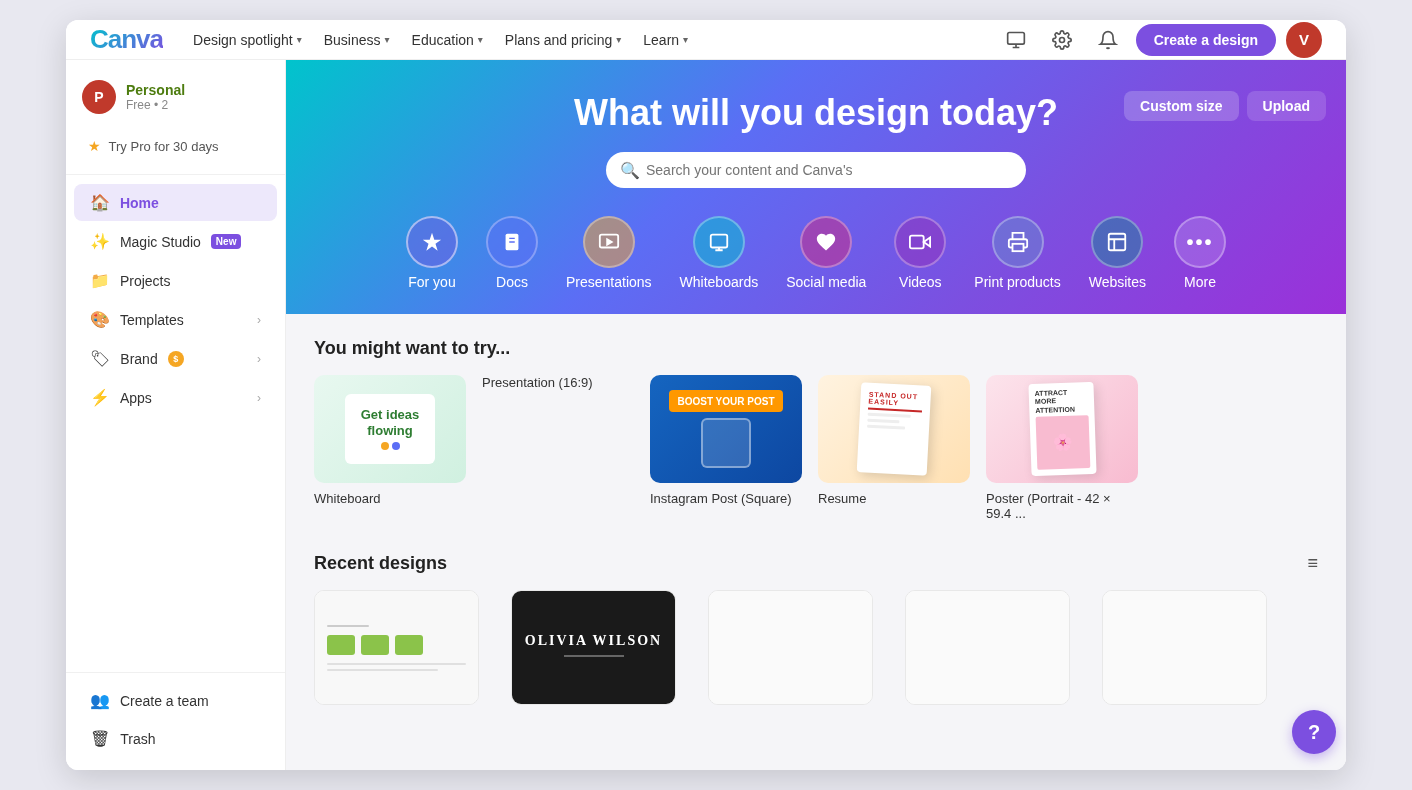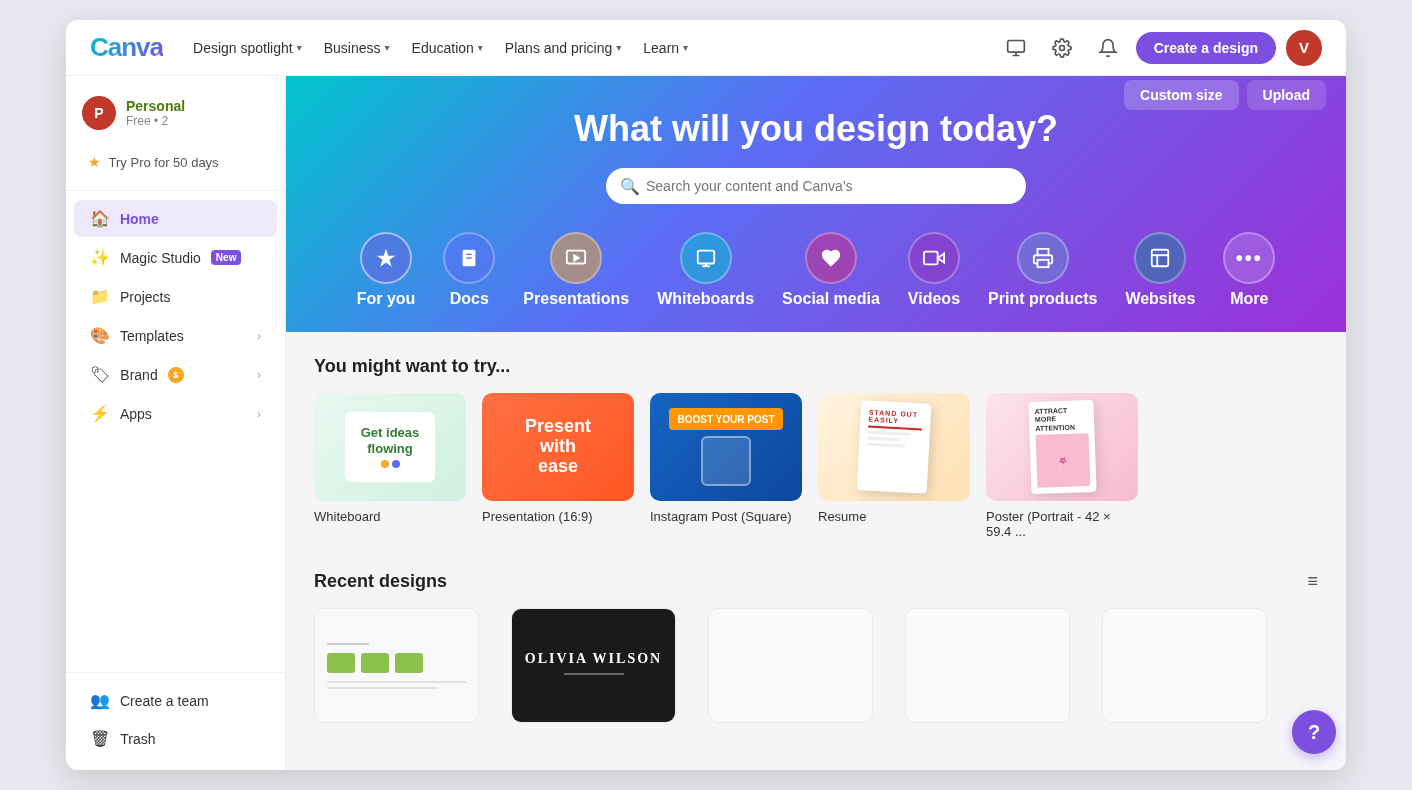--- a/index.html
+++ b/index.html
@@ -9,21 +9,21 @@
       width: 1412px;
       height: 790px;
       overflow: hidden;
       display: flex;
       flex-direction: column;
     }
 
     
     .topnav {
       background: #fff;
-      height: 56px;
+      height: 40px;
       display: flex;
       align-items: center;
       padding: 0 24px;
       gap: 8px;
       border-bottom: 1px solid #eee;
       flex-shrink: 0;
       position: relative;
       z-index: 10;
     }
     .logo {
@@ -217,21 +217,21 @@
     }
     .hero-title {
       text-align: center;
       font-size: 36px;
       font-weight: 800;
       color: #fff;
       margin-bottom: 18px;
     }
     .hero-actions {
       position: absolute;
-      top: 4px;
+      top: 31px;
       right: 20px;
       display: flex;
       gap: 8px;
     }
     .hero-action-btn {
       background: rgba(255,255,255,0.2);
       color: #fff;
       border: none;
       border-radius: 8px;
       padding: 7px 16px;
@@ -282,23 +282,23 @@
       height: 52px;
       border-radius: 50%;
       background: rgba(255,255,255,0.18);
       display: flex;
       align-items: center;
       justify-content: center;
       font-size: 22px;
       border: 2px solid rgba(255,255,255,0.3);
     }
     .qa-label {
-      font-size: 16px;
-      color: #fff;
-      font-weight: 700;
+      font-size: 14px;
+      color: #fff;
+      font-weight: 400;
     }
 
     
     .main-content {
       padding: 24px 28px;
     }
     .section-title {
       font-size: 18px;
       font-weight: 700;
       color: #222;
@@ -539,21 +539,21 @@
       <aside class="sidebar">
         <div class="sidebar-profile">
           <div class="sidebar-avatar">P</div>
           <div class="sidebar-profile-info">
             <div class="name">Personal</div>
             <div class="meta">Free • 2</div>
           </div>
         </div>
         <div class="sidebar-try-pro">
           <span class="pro-star">★</span>
-          <span>Try Pro for 50 days</span>
+          <span>Try Pro for 30 days</span>
         </div>
         <div class="sidebar-divider"></div>
         <div class="sidebar-item active">
           <span class="item-icon">🏠</span>
           <span>Home</span>
         </div>
         <div class="sidebar-item">
           <span class="item-icon">✨</span>
           <span>Magic Studio</span>
           <span class="sidebar-badge">New</span>
@@ -702,25 +702,20 @@
                       <div style="width:8px;height:8px;background:#f5a623;border-radius:50%;"></div>
                       <div style="width:8px;height:8px;background:#5b6ef5;border-radius:50%;"></div>
                     </div>
                   </div>
                 </div>
               </div>
               <div class="template-label">Whiteboard</div>
             </div>
 
             <div class="template-card">
-              <div class="template-thumb thumb-pres">
-                <div class="thumb-pres-inner">
-                  <div class="thumb-pres-text">Present<br>with<br>ease</div>
-                </div>
-              </div>
               <div class="template-label">Presentation (16:9)</div>
             </div>
 
             <div class="template-card">
               <div class="template-thumb thumb-ig">
                 <div style="text-align:center;padding:8px;">
                   <div style="background:#ff9800;padding:4px 8px;border-radius:4px;margin-bottom:6px;">
                     <span style="font-size:10px;font-weight:700;color:#fff;">BOOST YOUR POST</span>
                   </div>
                   <div style="width:50px;height:50px;background:rgba(255,255,255,0.15);border-radius:6px;margin:0 auto;border:2px solid rgba(255,255,255,0.4);"></div>

